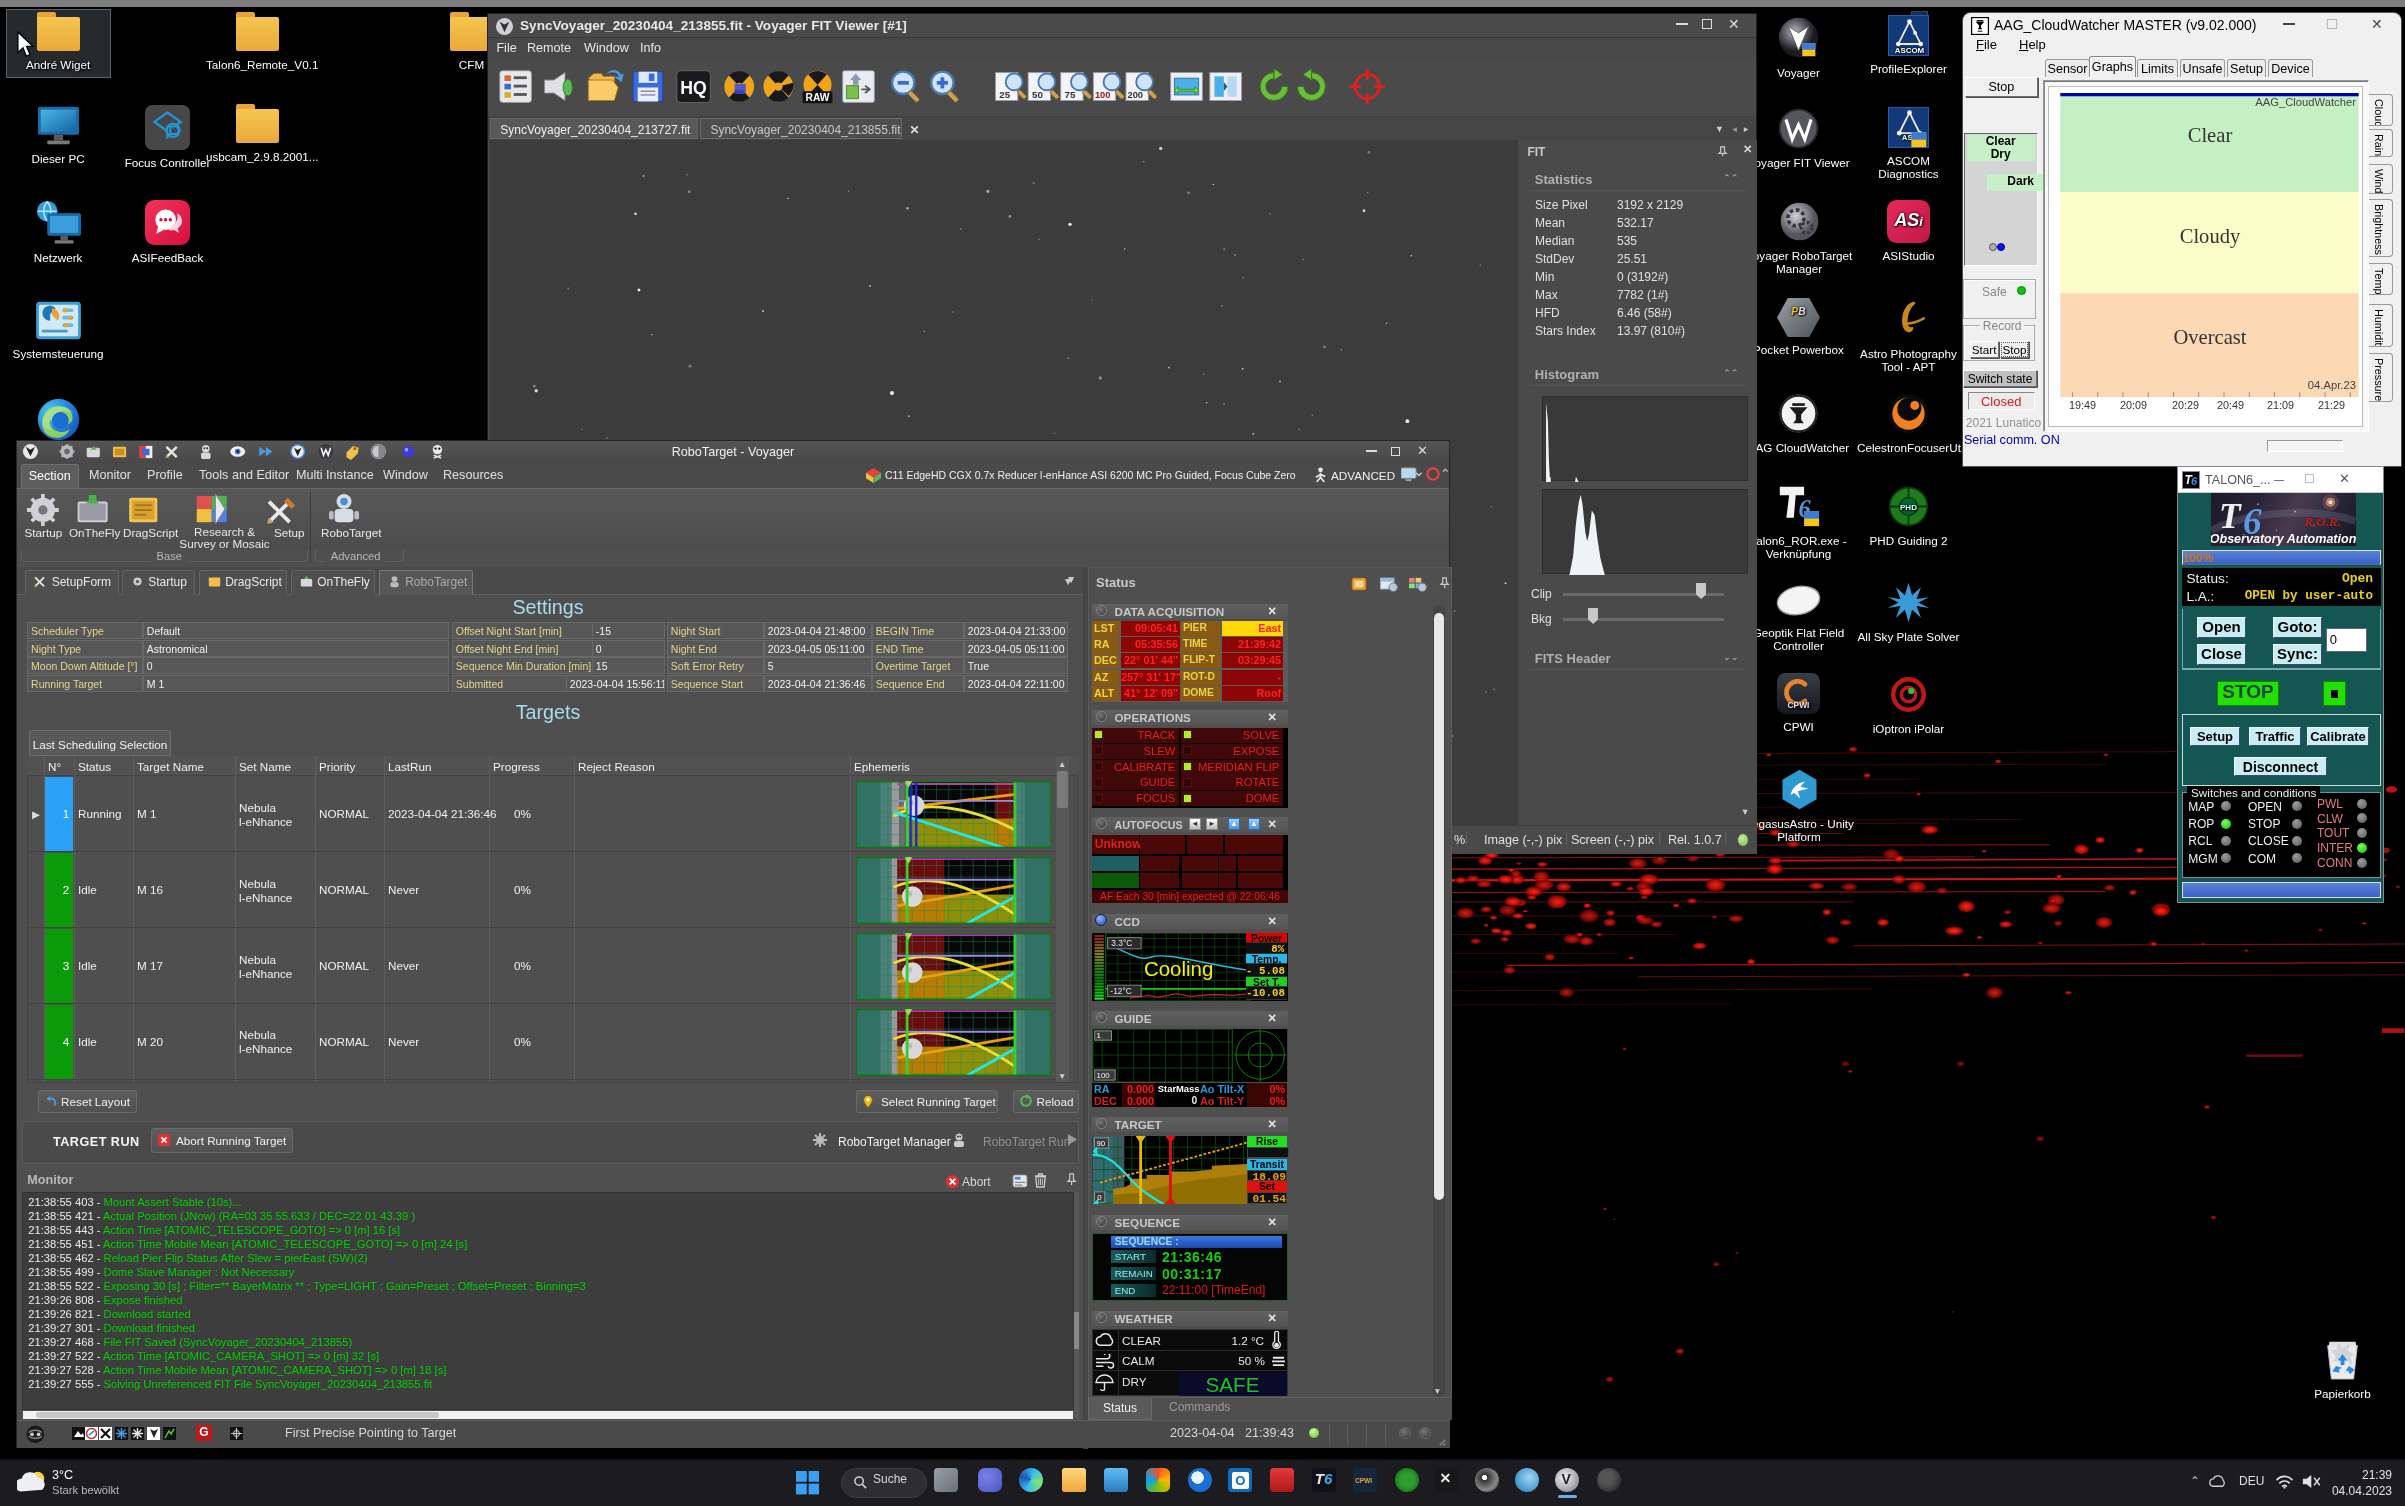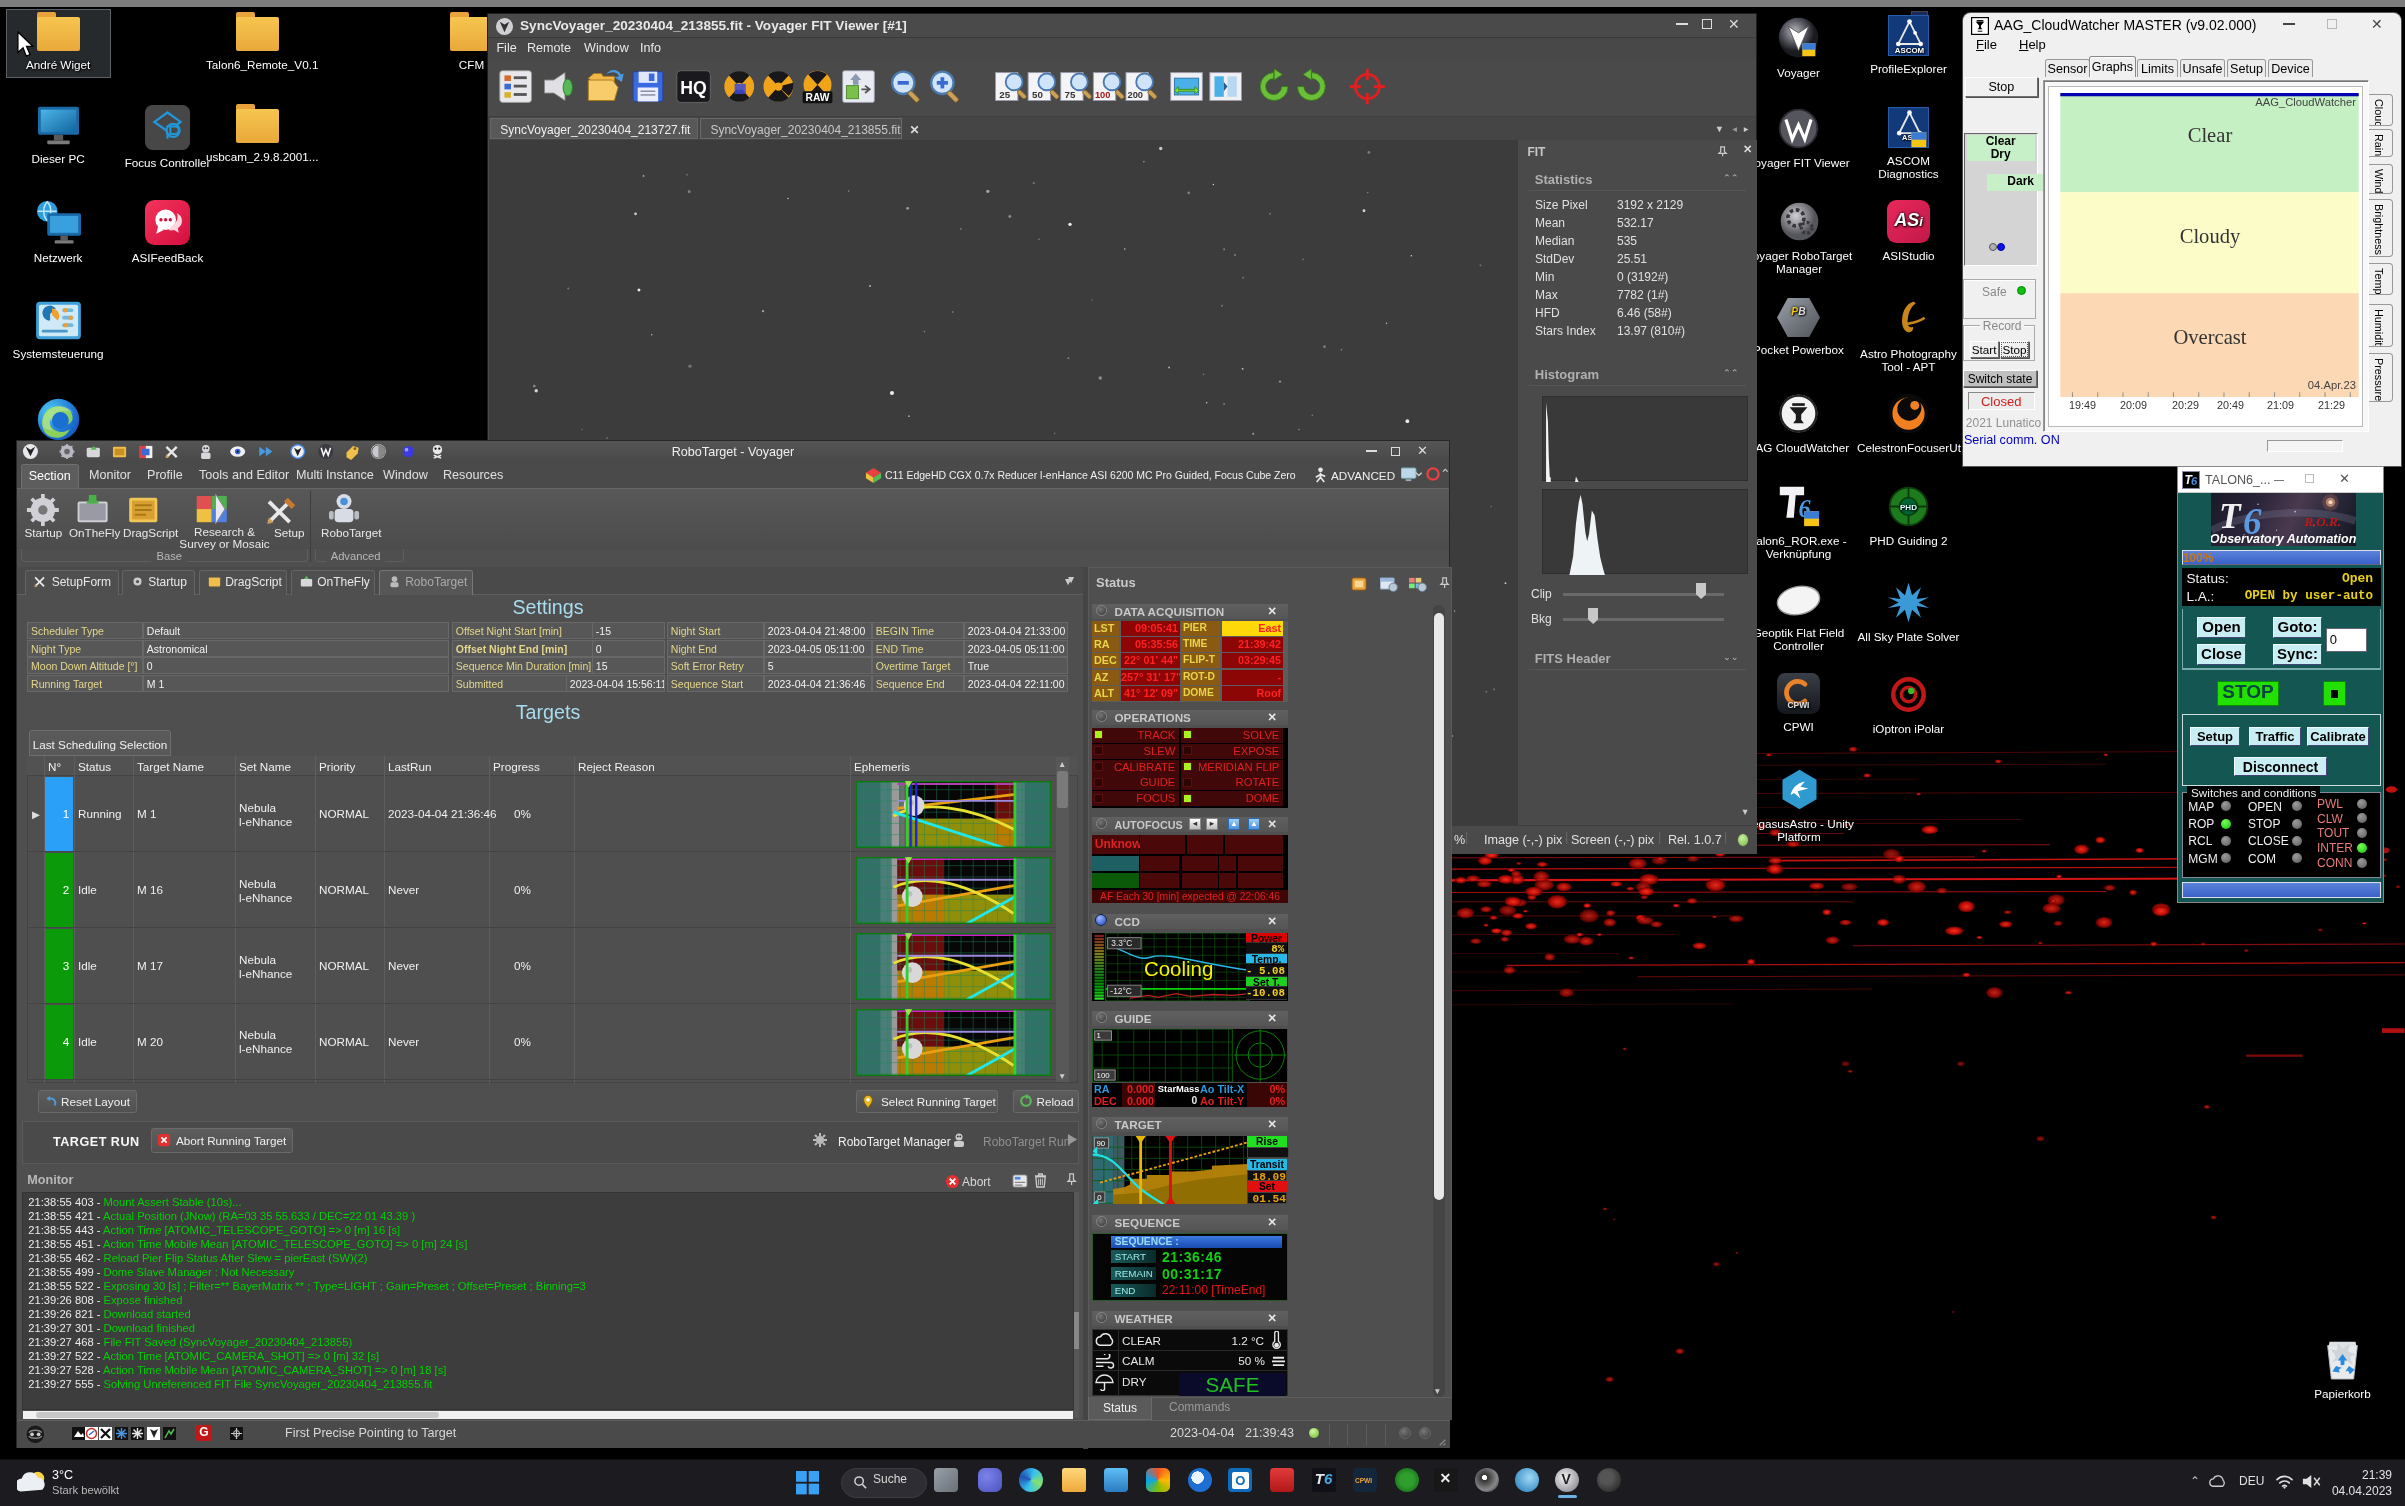--- a/index.html
+++ b/index.html
@@ -1070,21 +1070,21 @@
         <div class="abs" style="left:10.3px;top:181px;width:116px;height:17px;background:#575757;border:0.9px solid #686868;color:#e4d78c;font-size:10.5px;padding:1.9px 0 0 2.8px;white-space:nowrap;overflow:hidden;">Scheduler Type</div>
         <div class="abs" style="left:126px;top:181px;width:306px;height:17px;background:#575757;border:0.9px solid #686868;color:#f2f2f2;font-size:10.5px;padding:1.9px 0 0 2.8px;white-space:nowrap;overflow:hidden;">Default</div>
         <div class="abs" style="left:435px;top:181px;width:141px;height:17px;background:#575757;border:0.9px solid #686868;color:#e4d78c;font-size:10.5px;padding:1.9px 0 0 2.8px;white-space:nowrap;overflow:hidden;">Offset Night Start [min]</div>
         <div class="abs" style="left:575px;top:181px;width:73px;height:17px;background:#575757;border:0.9px solid #686868;color:#f2f2f2;font-size:10.5px;padding:1.9px 0 0 2.8px;white-space:nowrap;overflow:hidden;">-15</div>
         <div class="abs" style="left:650px;top:181px;width:97px;height:17px;background:#575757;border:0.9px solid #686868;color:#e4d78c;font-size:10.5px;padding:1.9px 0 0 2.8px;white-space:nowrap;overflow:hidden;">Night Start</div>
         <div class="abs" style="left:747px;top:181px;width:108px;height:17px;background:#575757;border:0.9px solid #686868;color:#f2f2f2;font-size:10.5px;padding:1.9px 0 0 2.8px;white-space:nowrap;overflow:hidden;">2023-04-04 21:48:00</div>
         <div class="abs" style="left:855px;top:181px;width:92px;height:17px;background:#575757;border:0.9px solid #686868;color:#e4d78c;font-size:10.5px;padding:1.9px 0 0 2.8px;white-space:nowrap;overflow:hidden;">BEGIN Time</div>
         <div class="abs" style="left:947px;top:181px;width:104px;height:17px;background:#575757;border:0.9px solid #686868;color:#f2f2f2;font-size:10.5px;padding:1.9px 0 0 2.8px;white-space:nowrap;overflow:hidden;">2023-04-04 21:33:00</div>
         <div class="abs" style="left:10.3px;top:199px;width:116px;height:17px;background:#575757;border:0.9px solid #686868;color:#e4d78c;font-size:10.5px;padding:1.9px 0 0 2.8px;white-space:nowrap;overflow:hidden;">Night Type</div>
         <div class="abs" style="left:126px;top:199px;width:306px;height:17px;background:#575757;border:0.9px solid #686868;color:#f2f2f2;font-size:10.5px;padding:1.9px 0 0 2.8px;white-space:nowrap;overflow:hidden;">Astronomical</div>
-        <div class="abs" style="left:435px;top:199px;width:165px;height:17px;background:#575757;border:0.9px solid #686868;color:#e4d78c;font-size:10.5px;padding:1.9px 0 0 2.8px;white-space:nowrap;overflow:hidden;font-weight:bold;">Offset Night End [min]</div>
+        <div class="abs" style="left:435px;top:199px;width:165px;height:17px;background:#575757;border:0.9px solid #686868;color:#e4d78c;font-size:10.5px;padding:1.9px 0 0 2.8px;white-space:nowrap;overflow:hidden;">Offset Night End [min]</div>
         <div class="abs" style="left:575px;top:199px;width:73px;height:17px;background:#575757;border:0.9px solid #686868;color:#f2f2f2;font-size:10.5px;padding:1.9px 0 0 2.8px;white-space:nowrap;overflow:hidden;">0</div>
         <div class="abs" style="left:650px;top:199px;width:97px;height:17px;background:#575757;border:0.9px solid #686868;color:#e4d78c;font-size:10.5px;padding:1.9px 0 0 2.8px;white-space:nowrap;overflow:hidden;">Night End</div>
         <div class="abs" style="left:747px;top:199px;width:108px;height:17px;background:#575757;border:0.9px solid #686868;color:#f2f2f2;font-size:10.5px;padding:1.9px 0 0 2.8px;white-space:nowrap;overflow:hidden;">2023-04-05 05:11:00</div>
         <div class="abs" style="left:855px;top:199px;width:92px;height:17px;background:#575757;border:0.9px solid #686868;color:#e4d78c;font-size:10.5px;padding:1.9px 0 0 2.8px;white-space:nowrap;overflow:hidden;">END Time</div>
         <div class="abs" style="left:947px;top:199px;width:104px;height:17px;background:#575757;border:0.9px solid #686868;color:#f2f2f2;font-size:10.5px;padding:1.9px 0 0 2.8px;white-space:nowrap;overflow:hidden;">2023-04-05 05:11:00</div>
         <div class="abs" style="left:10.3px;top:216px;width:116px;height:17px;background:#575757;border:0.9px solid #686868;color:#e4d78c;font-size:10.5px;padding:1.9px 0 0 2.8px;white-space:nowrap;overflow:hidden;">Moon Down Altitude [°]</div>
         <div class="abs" style="left:126px;top:216px;width:306px;height:17px;background:#575757;border:0.9px solid #686868;color:#f2f2f2;font-size:10.5px;padding:1.9px 0 0 2.8px;white-space:nowrap;overflow:hidden;">0</div>
         <div class="abs" style="left:435px;top:216px;width:141px;height:17px;background:#575757;border:0.9px solid #686868;color:#e4d78c;font-size:10.5px;padding:1.9px 0 0 2.8px;white-space:nowrap;overflow:hidden;">Sequence Min Duration [min]</div>
         <div class="abs" style="left:575px;top:216px;width:73px;height:17px;background:#575757;border:0.9px solid #686868;color:#f2f2f2;font-size:10.5px;padding:1.9px 0 0 2.8px;white-space:nowrap;overflow:hidden;">15</div>
         <div class="abs" style="left:650px;top:216px;width:97px;height:17px;background:#575757;border:0.9px solid #686868;color:#e4d78c;font-size:10.5px;padding:1.9px 0 0 2.8px;white-space:nowrap;overflow:hidden;">Soft Error Retry</div>

